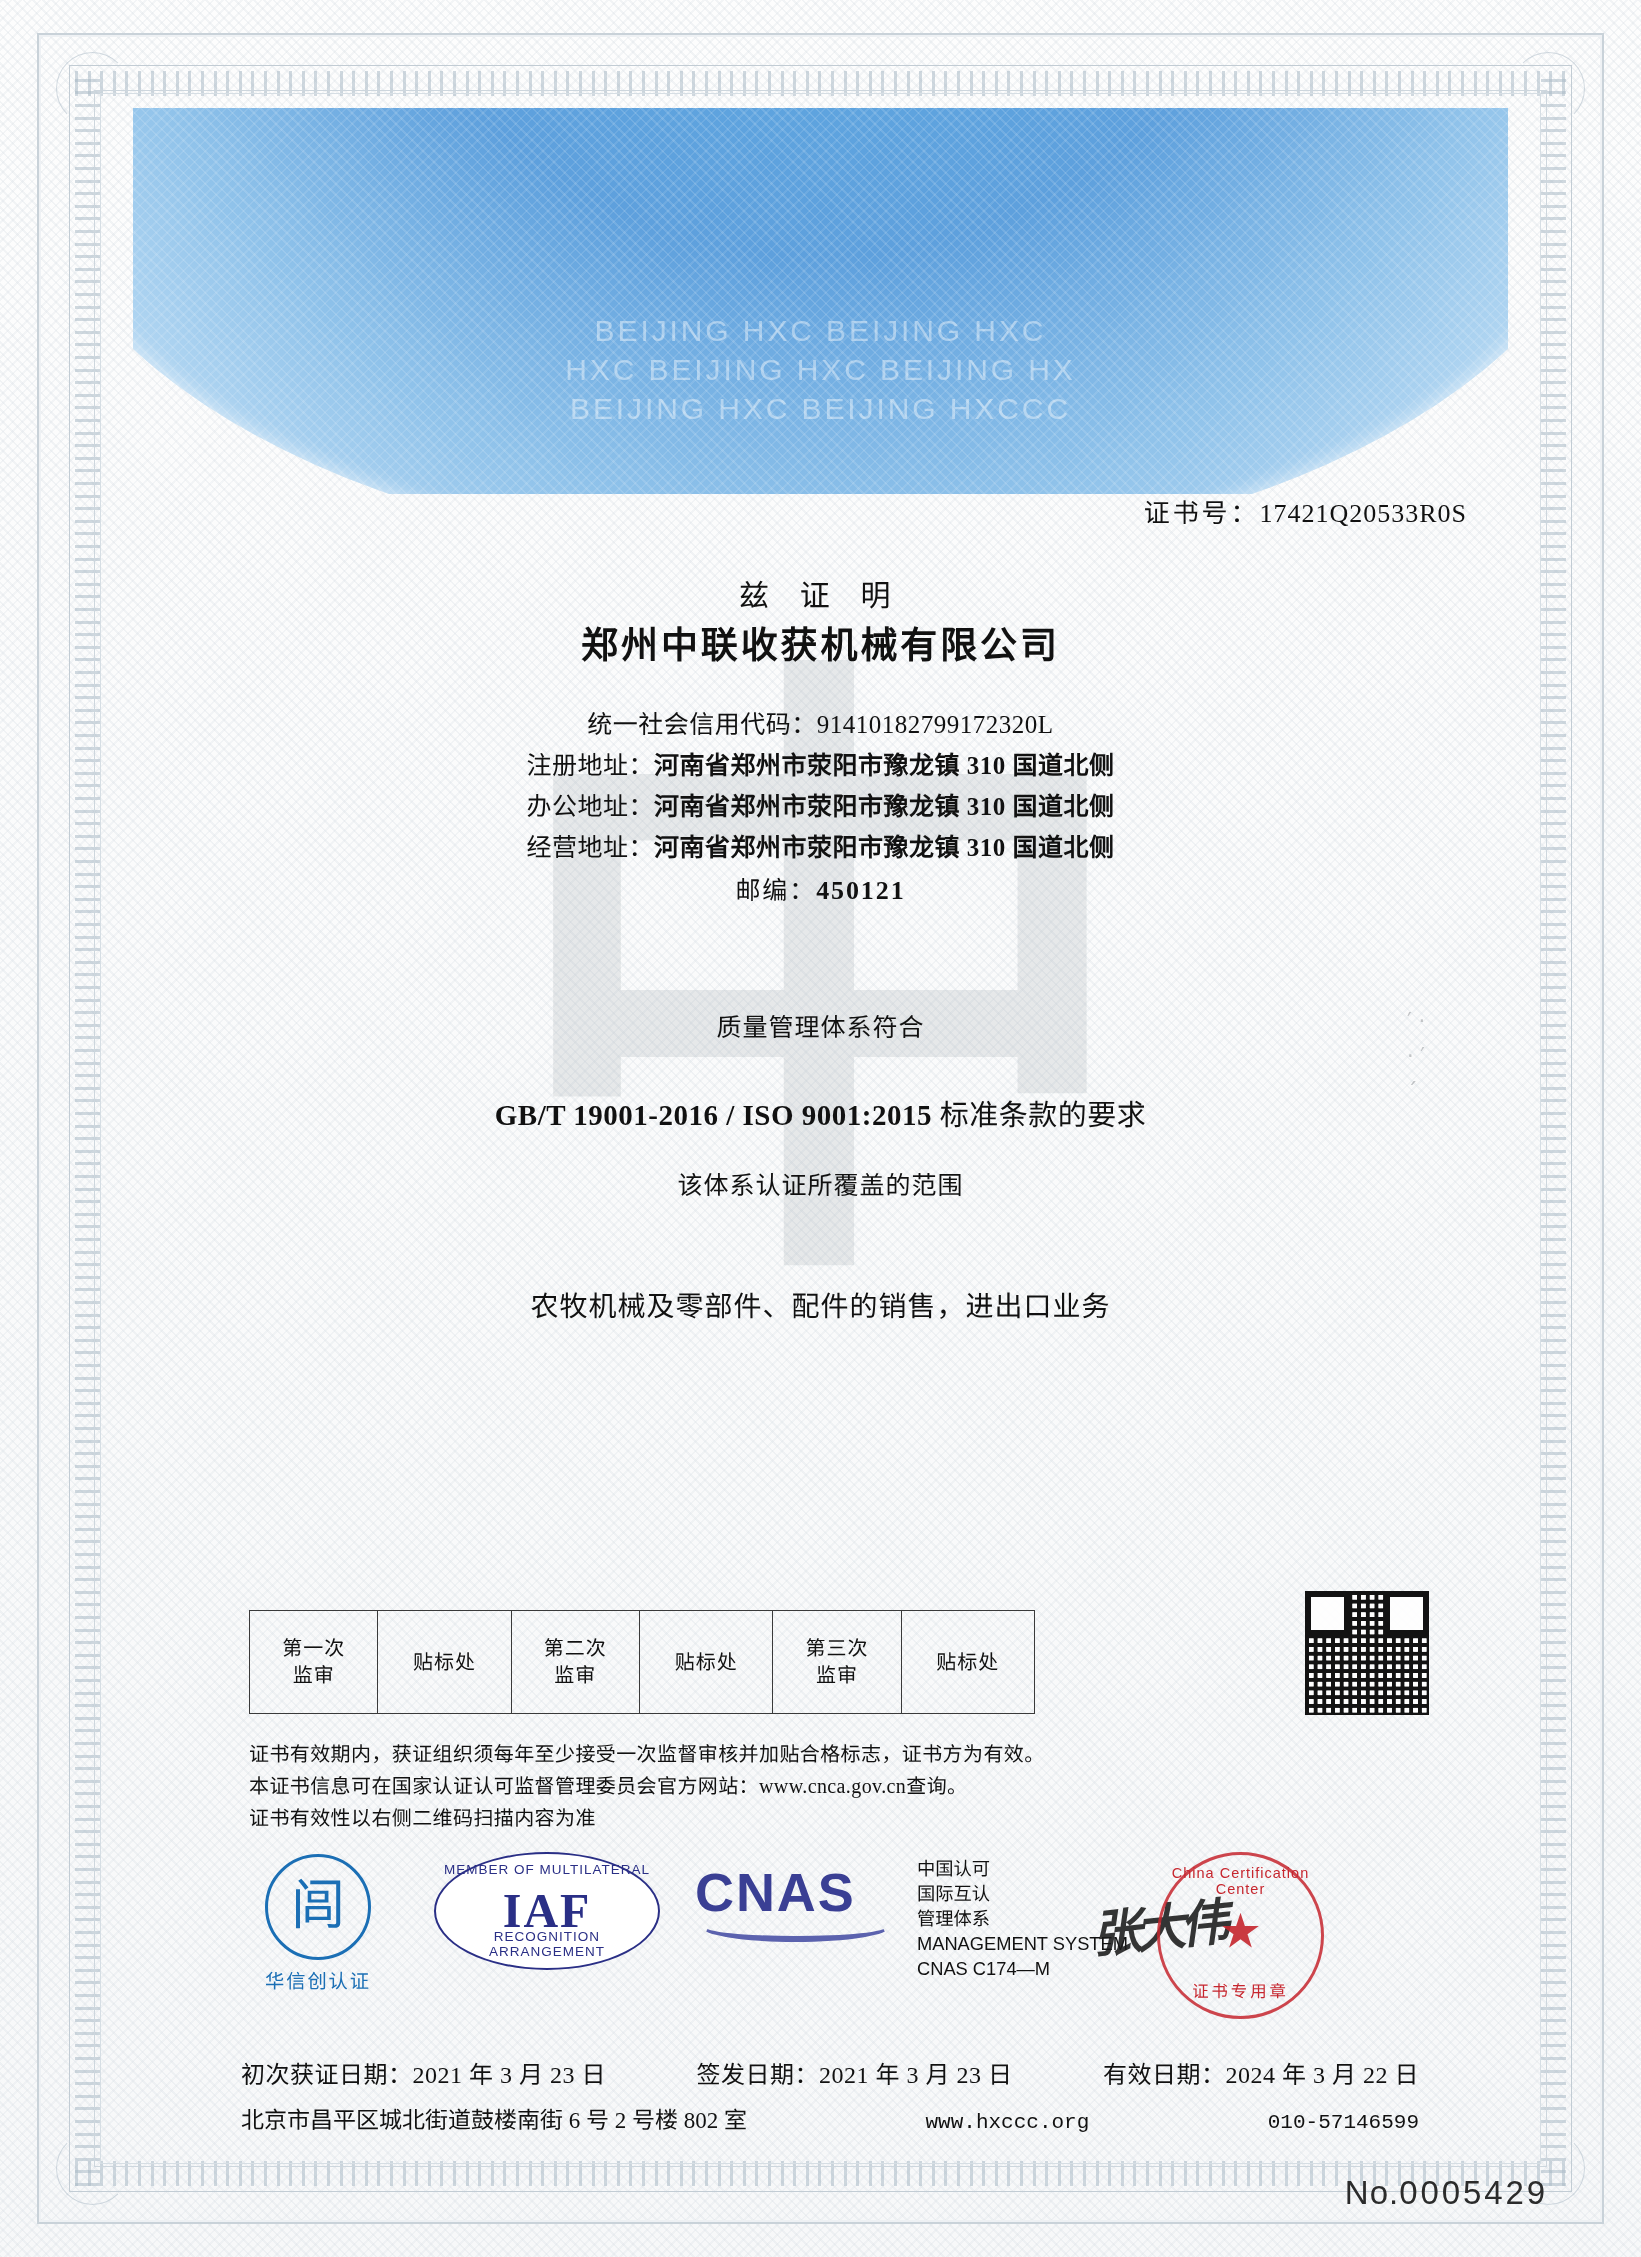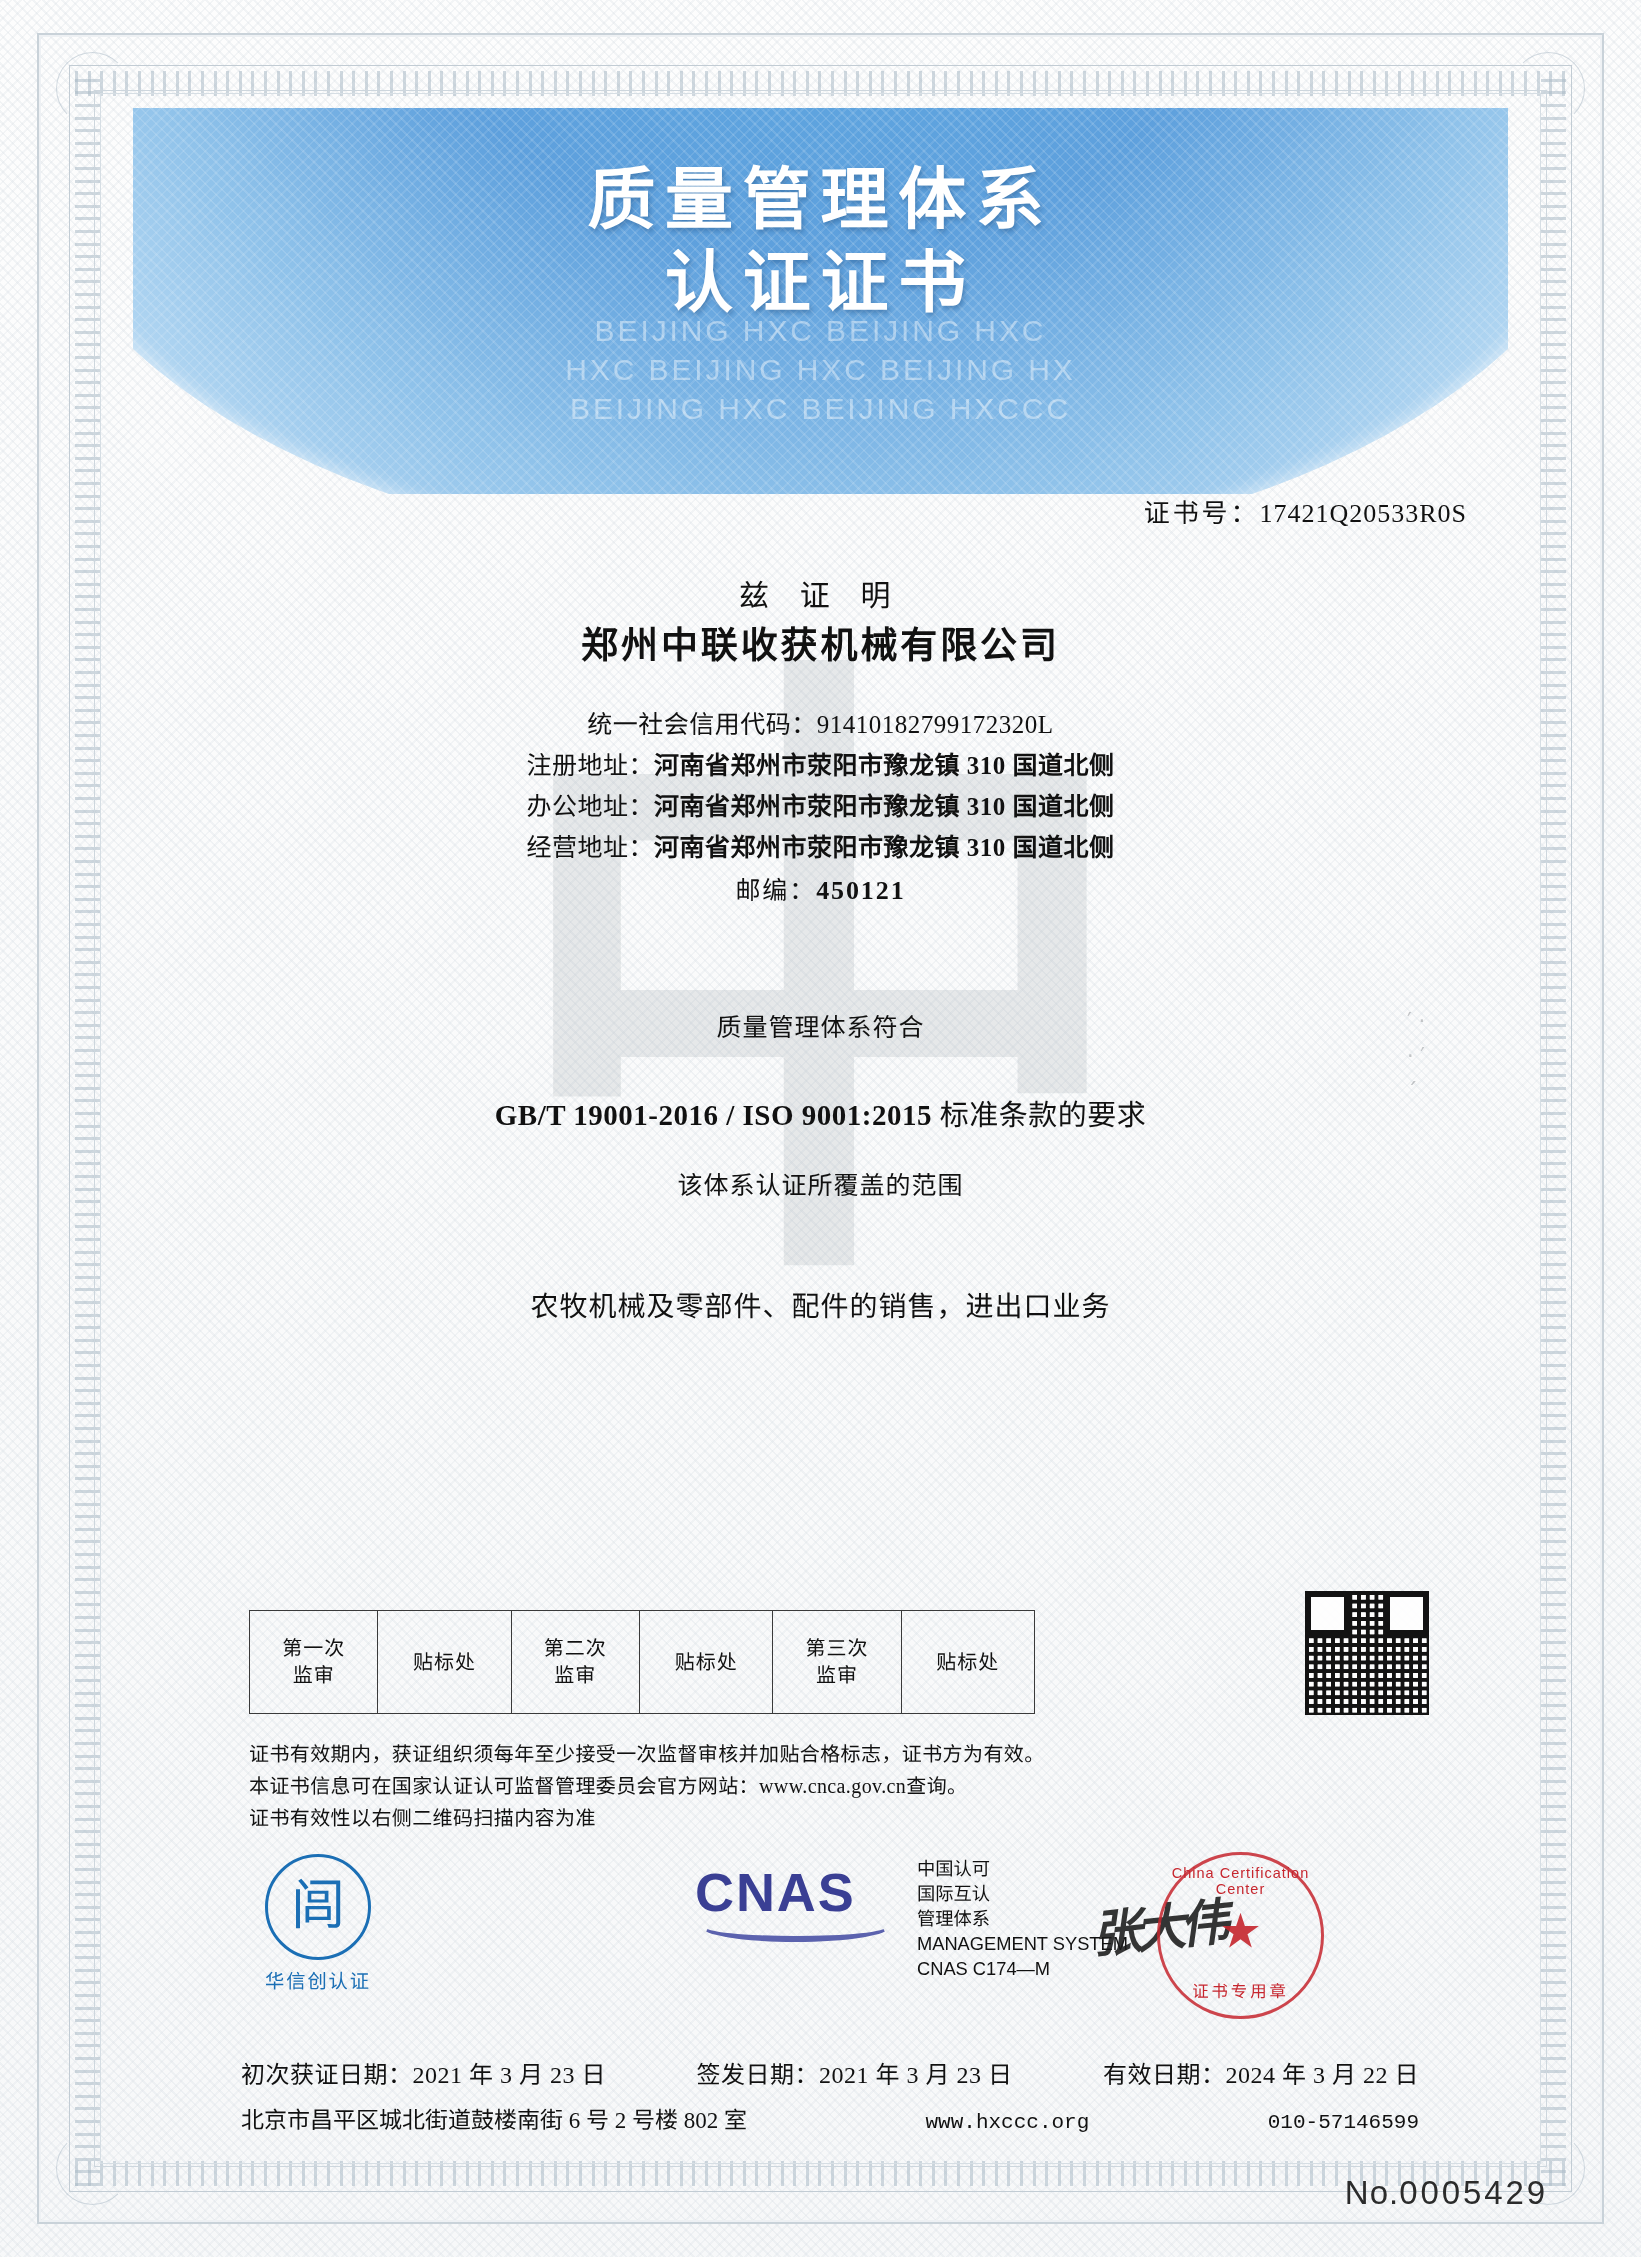--- a/index.html
+++ b/index.html
@@ -473,22 +473,20 @@
   <div class="corner br"></div>
 
   <div class="bg-glyph">中</div>
 
   <div class="header-arc">
     <div class="arc-fill"></div>
     <div class="arc-texture"></div>
     <div class="header-watermark">BEIJING HXC  BEIJING HXC
 HXC  BEIJING HXC  BEIJING HX
 BEIJING HXC  BEIJING HXCCC</div>
-    <div class="cert-title">质量管理体系
-认证证书</div>
   </div>
 
   <div class="content">
 
     <div class="cert-no">
       <span class="label">证书号：</span><span class="value">17421Q20533R0S</span>
     </div>
 
     <div class="hereby">兹 证 明</div>
 
@@ -540,20 +538,25 @@
 本证书信息可在国家认证认可监督管理委员会官方网站：www.cnca.gov.cn查询。
 证书有效性以右侧二维码扫描内容为准</div>
 
   <div class="logos">
 
     <div class="logo-hx">
       <div class="mark">闾</div>
       <div class="cap">华信创认证</div>
     </div>
 
+    <div class="logo-iaf">
+      <div class="ring-top">MEMBER OF MULTILATERAL</div>
+      <div class="iaf-text">IAF</div>
+      <div class="ring-bot">RECOGNITION ARRANGEMENT</div>
+    </div>
 
     <div class="logo-cnas">
       <span>CNAS</span>
       <span class="swoosh"></span>
     </div>
 
     <div class="cnas-side">中国认可
 国际互认
 管理体系
 MANAGEMENT SYSTEM

